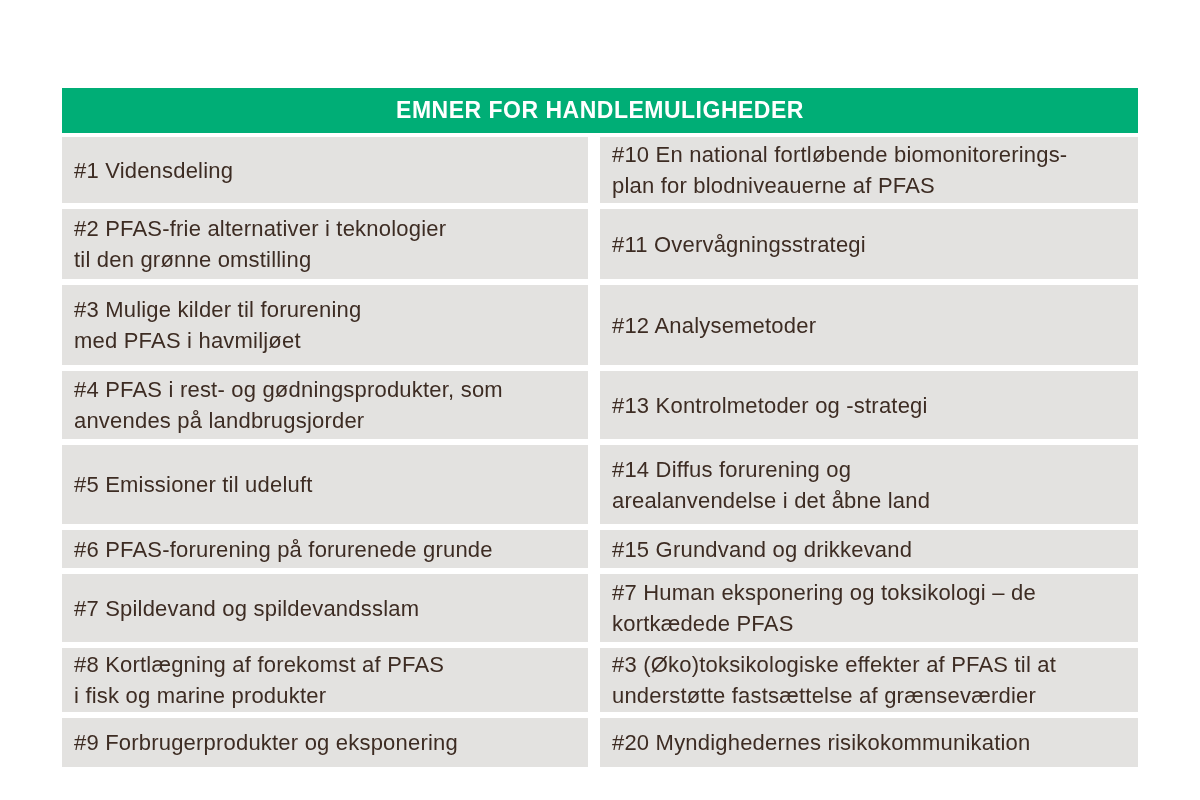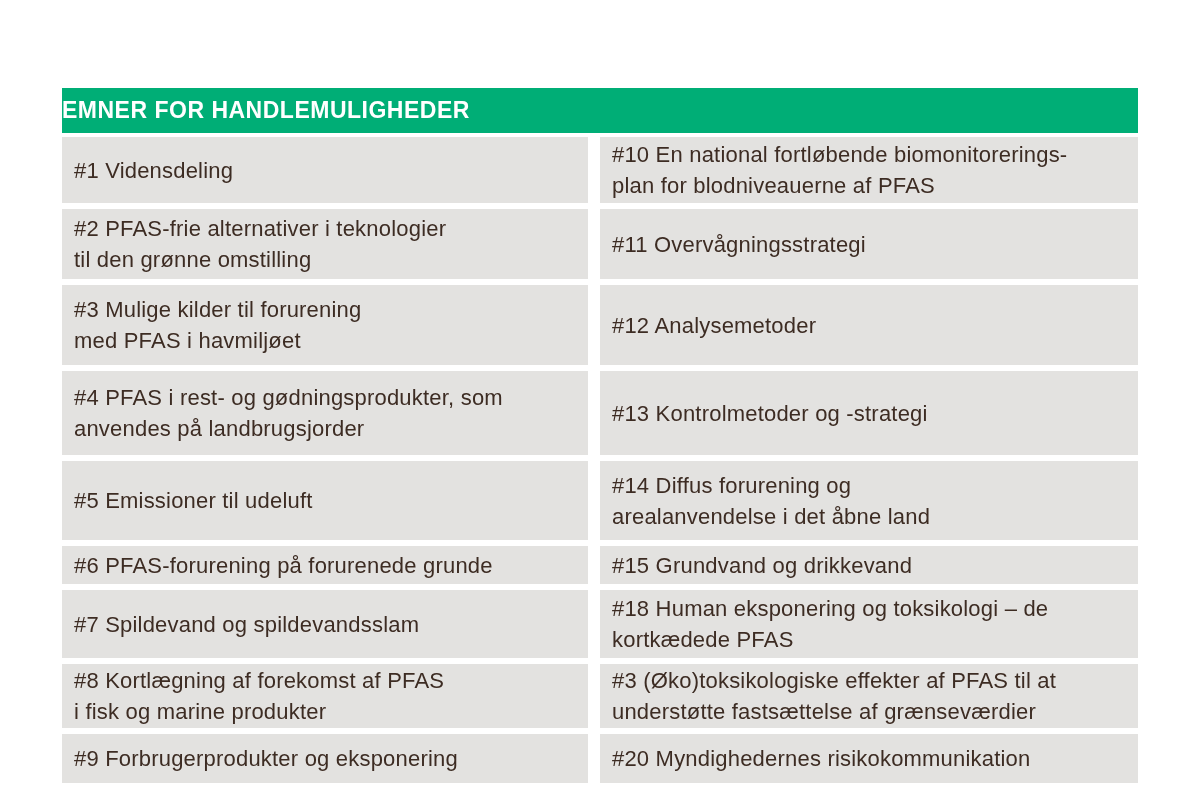--- a/index.html
+++ b/index.html
@@ -22,20 +22,21 @@
     width: 1076px;
     display: flex;
     flex-direction: column;
   }
   .table-header {
     height: 45px;
     margin-bottom: 4px;
     background: var(--accent-green, #00AE76);
     display: flex;
     align-items: center;
+    justify-content: center;
   }
   .table-title {
     color: var(--header-text, #ffffff);
     font-size: 23px;
     font-weight: 700;
     letter-spacing: 0.5px;
   }
   .row {
     display: flex;
     margin-bottom: 6px;
@@ -78,40 +79,40 @@
 til den grønne omstilling</div>
       <div class="cell right">#11 Overvågningsstrategi</div>
     </div>
 
     <div class="row" style="height:80px">
       <div class="cell left">#3 Mulige kilder til forurening
 med PFAS i havmiljøet</div>
       <div class="cell right">#12 Analysemetoder</div>
     </div>
 
-    <div class="row" style="height:84px">
+    <div class="row" style="height:68px">
       <div class="cell left">#4 PFAS i rest- og gødningsprodukter, som
 anvendes på landbrugsjorder</div>
       <div class="cell right">#13 Kontrolmetoder og -strategi</div>
     </div>
 
     <div class="row" style="height:79px">
       <div class="cell left">#5 Emissioner til udeluft</div>
       <div class="cell right">#14 Diffus forurening og
 arealanvendelse i det åbne land</div>
     </div>
 
     <div class="row" style="height:38px">
       <div class="cell left">#6 PFAS-forurening på forurenede grunde</div>
       <div class="cell right">#15 Grundvand og drikkevand</div>
     </div>
 
     <div class="row" style="height:68px">
       <div class="cell left">#7 Spildevand og spildevandsslam</div>
-      <div class="cell right">#18 Human eksponering og toksikologi – de
+      <div class="cell right">#7 Human eksponering og toksikologi – de
 kortkædede PFAS</div>
     </div>
 
     <div class="row" style="height:64px">
       <div class="cell left">#8 Kortlægning af forekomst af PFAS
 i fisk og marine produkter</div>
       <div class="cell right">#3 (Øko)toksikologiske effekter af PFAS til at
 understøtte fastsættelse af grænseværdier</div>
     </div>
 

